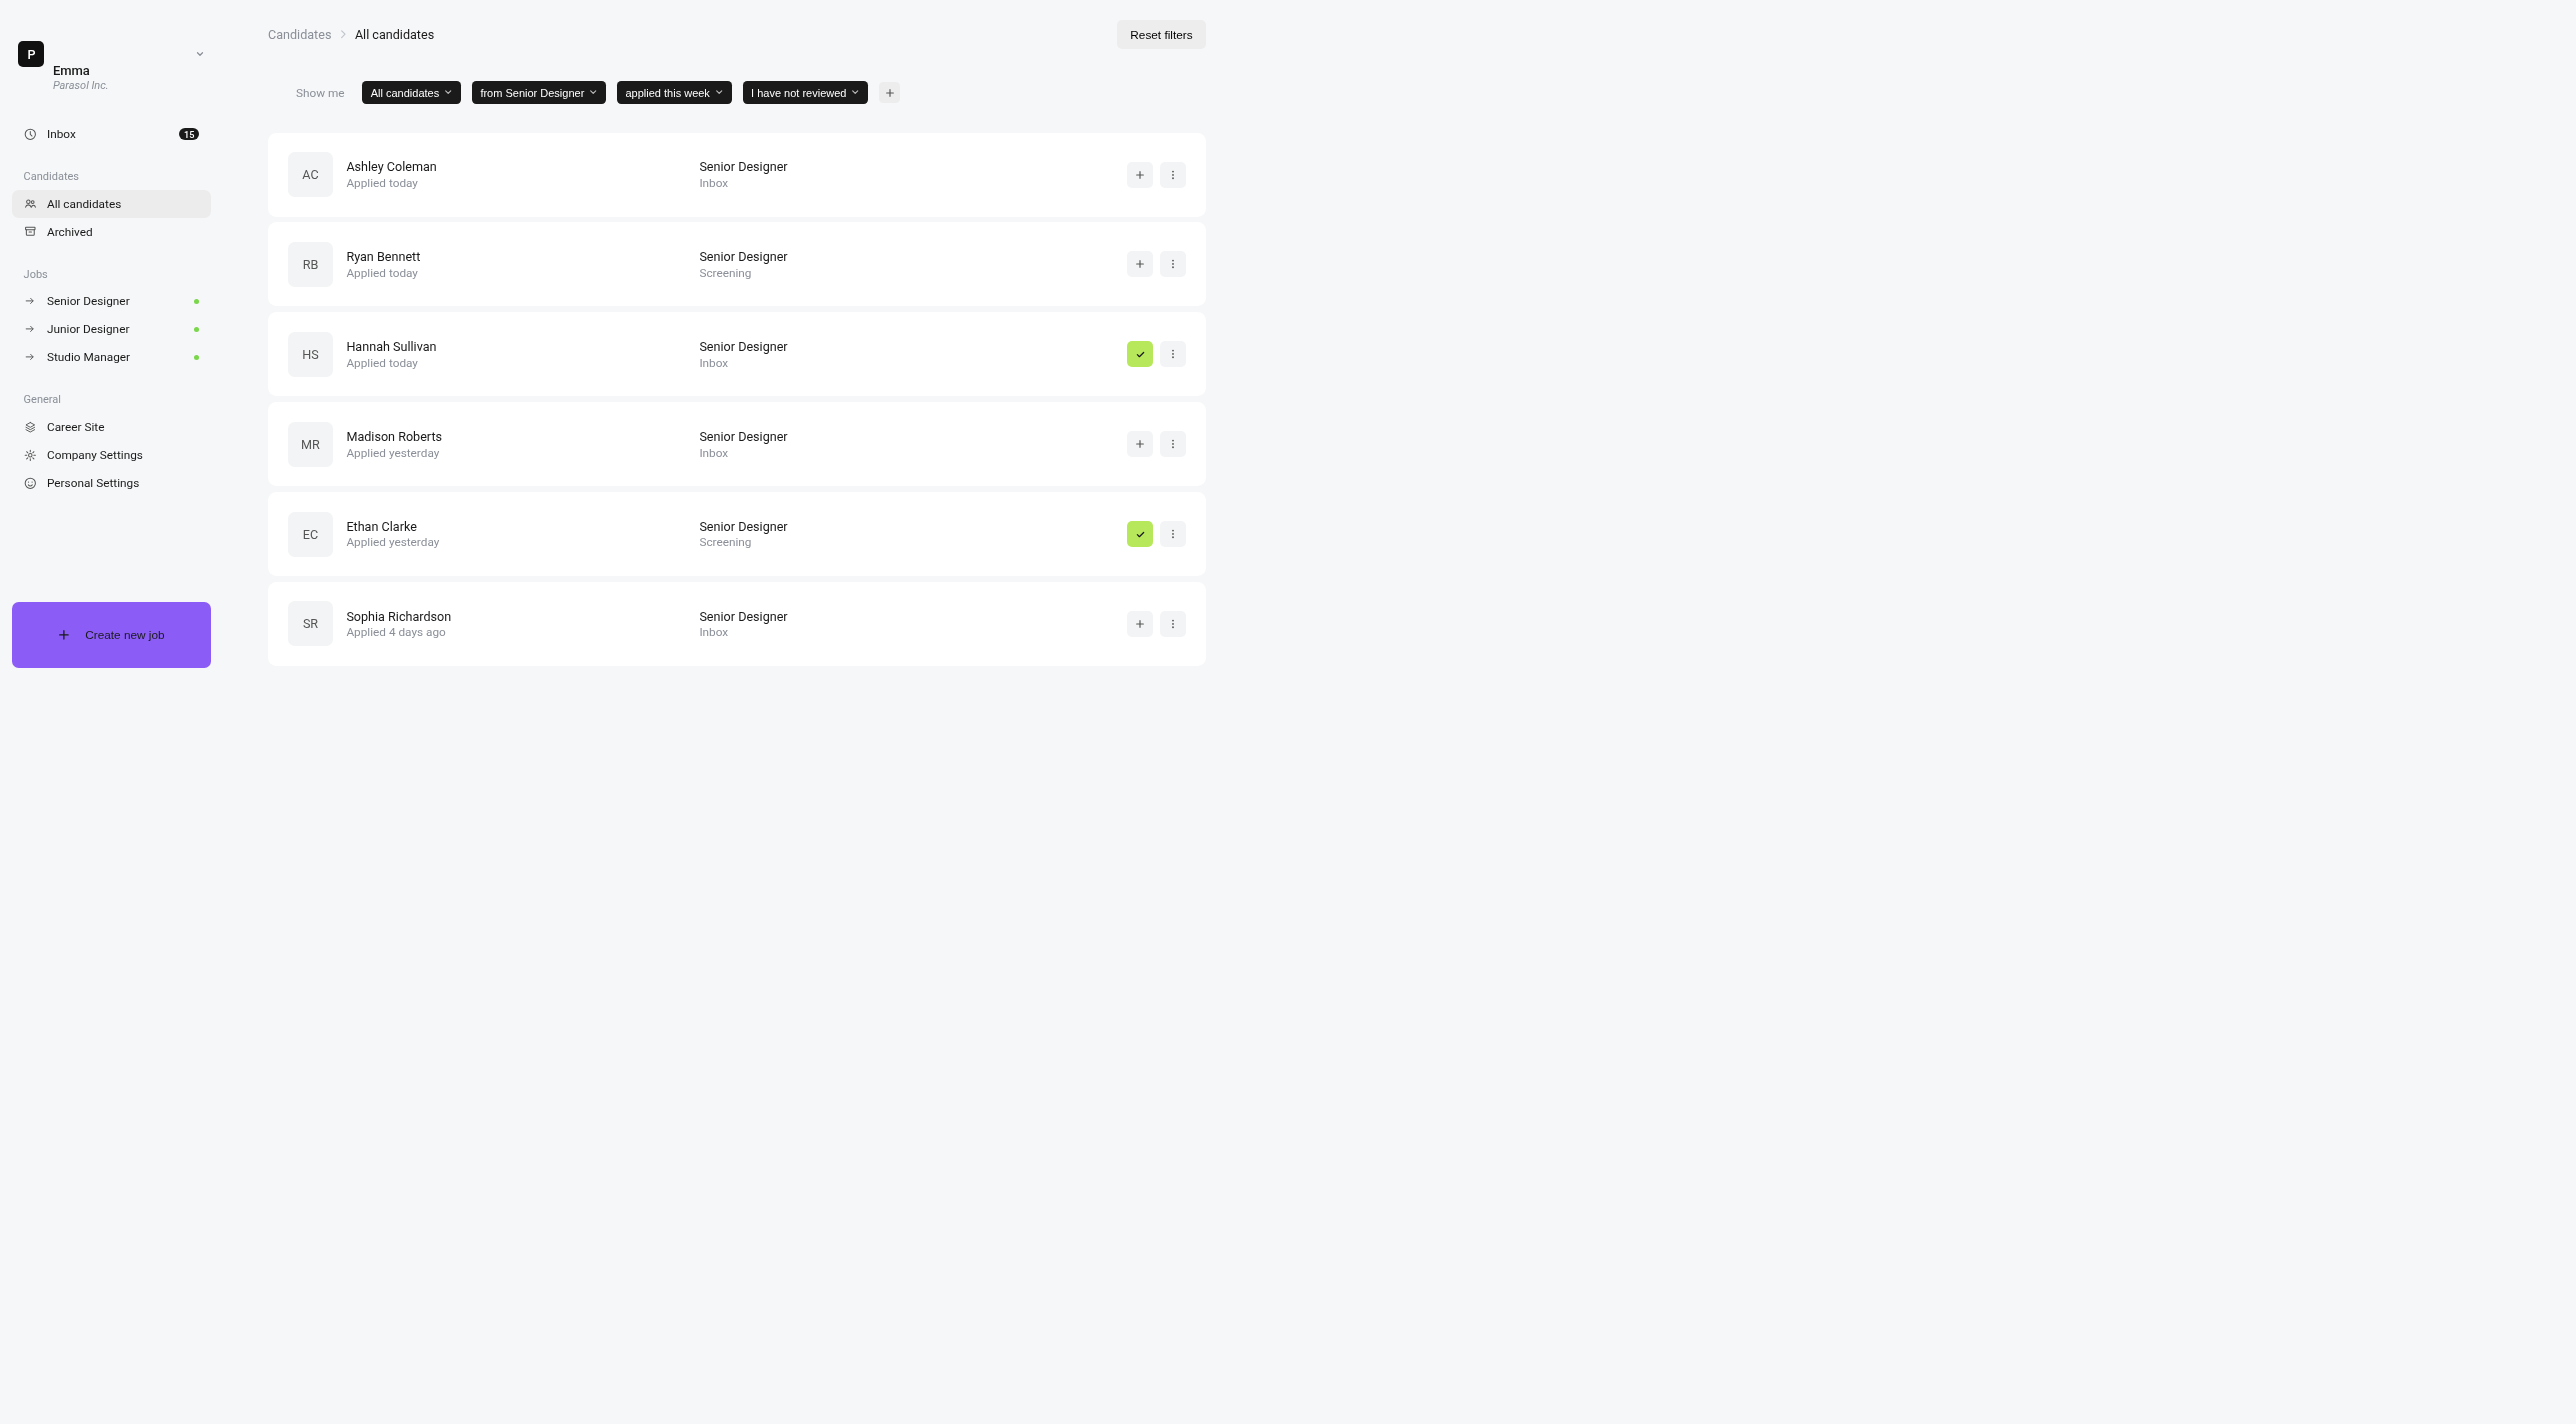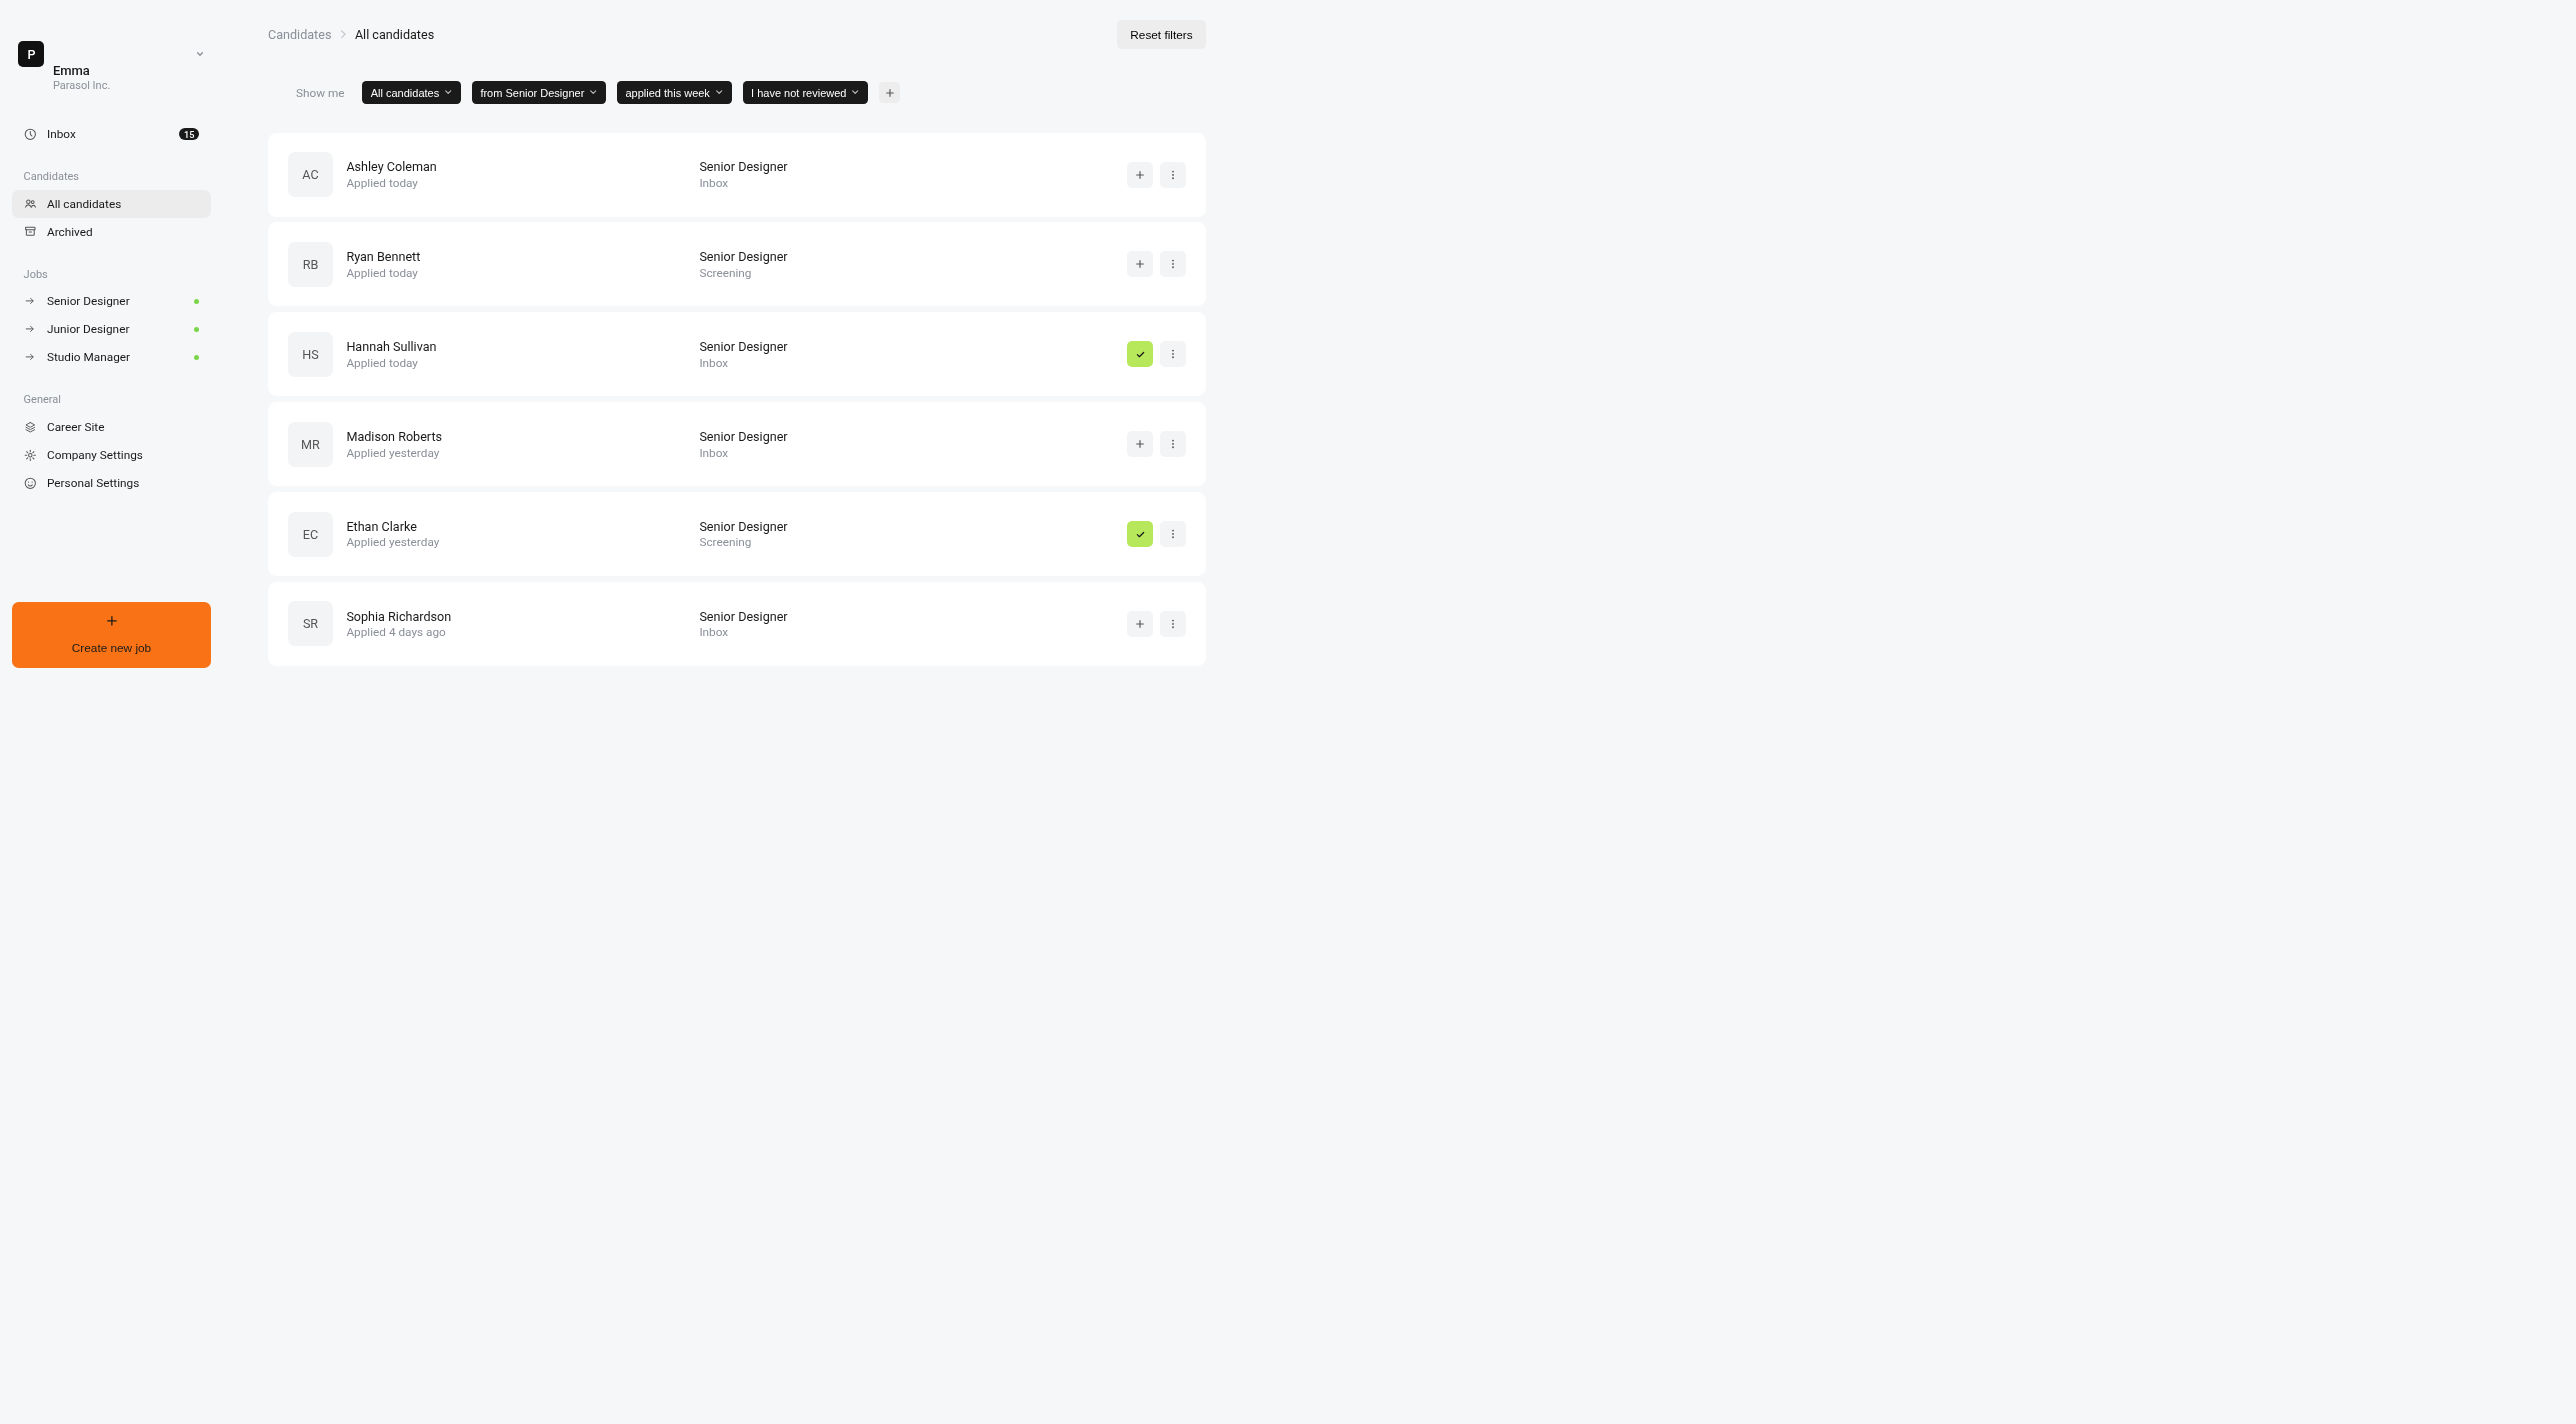--- a/index.html
+++ b/index.html
@@ -14,21 +14,21 @@
 }
 .layout { display: flex; height: 100%; }
 .sidebar { width: 223px; padding: 15px 11.8px; display: flex; flex-direction: column; }
 .main { flex: 1; padding: 20px 30px 0 45px; overflow-y: auto; }
 
 
 .org-block { display: flex; align-items: center; gap: 8.4px; padding: 0 6.7px; margin-bottom: 27px; cursor: pointer; }
 .org-avatar { width: 26px; height: 26px; border-radius: 5px; background: #111; color: #fff; display: flex; align-items: center; justify-content: center; font-weight: 500; font-size: 12.6px; }
 .org-text { flex: 1; line-height: 1.25; }
 .org-name { font-weight: 500; font-size: 13px; margin-top: 48px; }
-.org-sub { color: #8a8f98; font-size: 11px; }
+.org-sub { color: #8a8f98; font-size: 11px; font-style: italic; }
 .chev { color: #8a8f98; display: flex; }
 
 
 .section-label { color: #8a8f98; font-size: 11px; padding: 0 11.8px; margin-bottom: 6.7px; }
 .nav-group { margin-bottom: 22px; }
 .nav-row {
   display: flex; align-items: center; gap: 10px;
   height: 28px; padding: 0 11.8px; border-radius: 6.7px;
   cursor: pointer; color: #1a1a1a;
 }
@@ -36,22 +36,22 @@
 .nav-row .label { flex: 1; }
 .nav-row.active { background: #ececed; }
 .badge-count {
   background: #1a1a1a; color: #fff; font-size: 9.2px;
   padding: 0.8px 5px; border-radius: 6px; font-weight: 500;
 }
 .dot { width: 5px; height: 5px; border-radius: 50%; background: #7ad64a; }
 
 .sidebar-footer { margin-top: auto; }
 .create-job-btn {
-  background: #f97316; border: none; border-radius: 6.7px; width: 100%;
-  height: 66px; display: flex; flex-direction: column; align-items: center; justify-content: center;
+  background: #8b5cf6; border: none; border-radius: 6.7px; width: 100%;
+  height: 66px; display: flex; flex-direction: row; align-items: center; justify-content: center;
   gap: 15px; cursor: pointer; font-size: 11.8px; color: #1a1a1a;
 }
 .create-job-btn .plus { font-size: 13.4px; }
 
 
 .breadcrumb-row { display: flex; align-items: center; justify-content: space-between; margin-bottom: 32px; }
 .breadcrumb { display: flex; align-items: center; gap: 8.4px; font-size: 12.6px; }
 .breadcrumb .crumb-root { color: #8a8f98; }
 .breadcrumb .crumb-sep { color: #c0c4cc; font-size: 10px; }
 .reset-btn {

